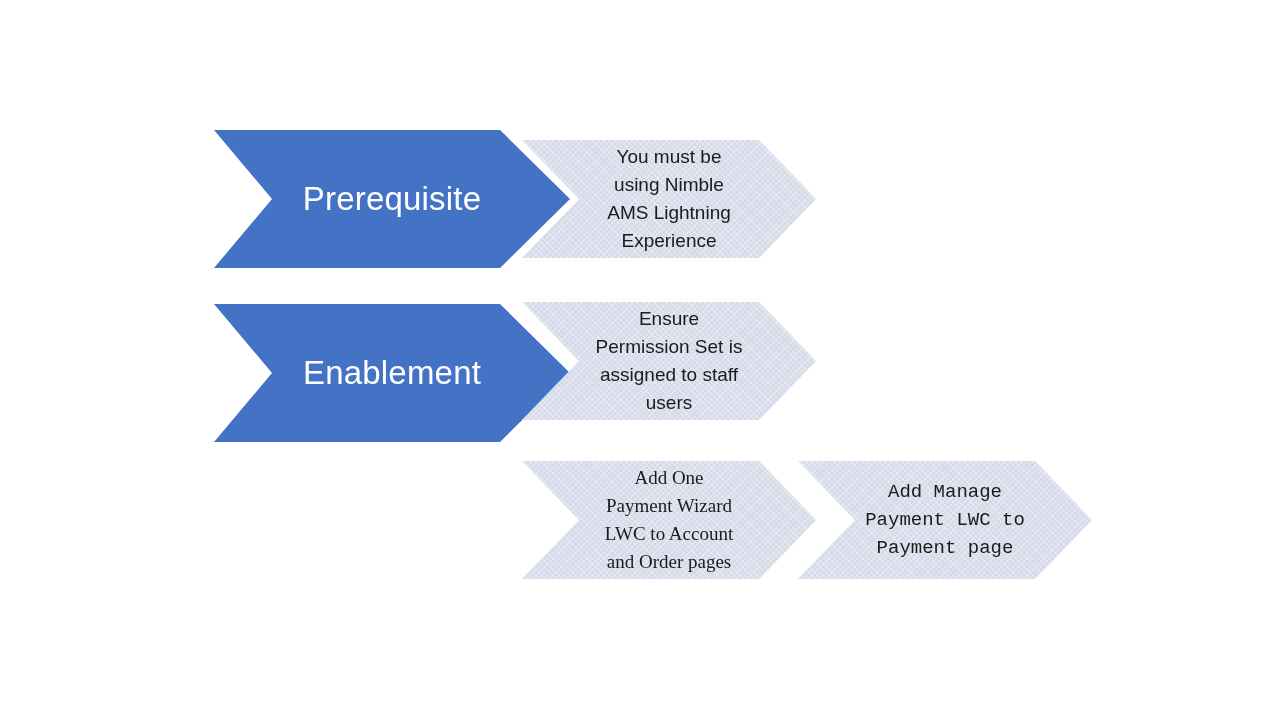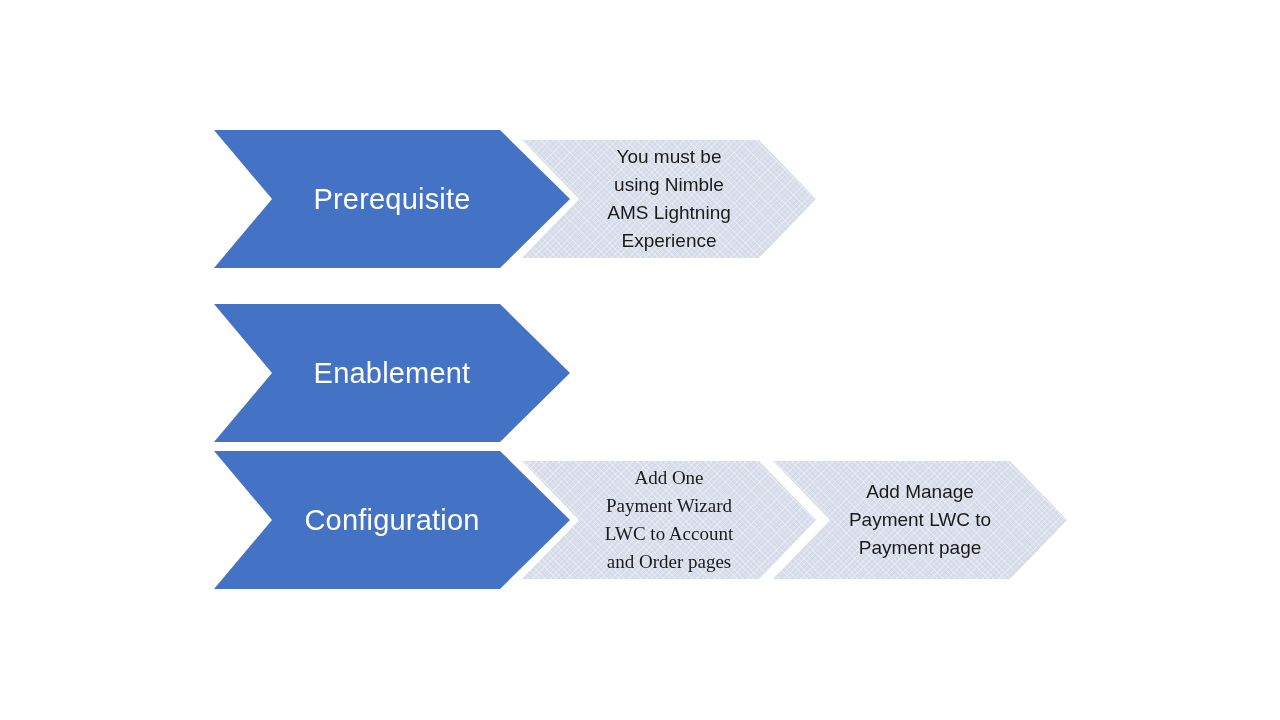--- a/index.html
+++ b/index.html
@@ -23,21 +23,21 @@
     text-align: center;
     box-sizing: border-box;
   }
   
   .chev.stage {
     width: 356px;
     height: 138px;
     background: var(--primary, #4472C4);
     clip-path: polygon(0% 0%, calc(100% - 70px) 0%, 100% 50%, calc(100% - 70px) 100%, 0% 100%, 58px 50%);
     color: var(--primary-text, #ffffff);
-    font-size: 29px;
+    font-size: 33px;
     letter-spacing: 0.2px;
   }
   
   .chev.detail {
     width: 294px;
     height: 118px;
     background-color: var(--secondary, #D6DBE9);
     background-image:
       repeating-linear-gradient(45deg,  rgba(255,255,255,0.30) 0 1px, rgba(0,0,0,0) 1px 4px),
       repeating-linear-gradient(-45deg, rgba(255,255,255,0.30) 0 1px, rgba(0,0,0,0) 1px 4px);
@@ -54,21 +54,21 @@
   .stage-label {
     display: block;
   }
   
   #chev-stage-1  { left: 214px; top: 130px; }
   #chev-detail-1 { left: 522px; top: 140px; }
   #chev-stage-2  { left: 214px; top: 304px; }
   #chev-detail-2 { left: 522px; top: 302px; }
   #chev-stage-3  { left: 214px; top: 451px; }
   #chev-detail-3a{ left: 522px; top: 461px; font-family: Liberation Serif, serif; }
-  #chev-detail-3b{ left: 773px; top: 461px; }
+  #chev-detail-3b{ left: 798px; top: 461px; font-family: Liberation Mono, monospace; }
 </style>
 </head>
 <body>
 
 <div class="canvas">
 
   <div id="chev-stage-1" class="chev stage">
     <span class="stage-label">Prerequisite</span>
   </div>
 
@@ -76,24 +76,27 @@
     <span class="detail-text">You must be
 using Nimble
 AMS Lightning
 Experience</span>
   </div>
 
   <div id="chev-stage-2" class="chev stage">
     <span class="stage-label">Enablement</span>
   </div>
 
+  <div id="chev-detail-2" class="chev detail">
+    <span class="detail-text">Ensure
+Permission Set is
+assigned to staff
+users</span>
+  </div>
 
-  <div id="chev-stage-3" class="chev stage">
-    <span class="stage-label">Configuration</span>
-  </div>
 
   <div id="chev-detail-3a" class="chev detail">
     <span class="detail-text">Add One
 Payment Wizard
 LWC to Account
 and Order pages</span>
   </div>
 
   <div id="chev-detail-3b" class="chev detail">
     <span class="detail-text">Add Manage

